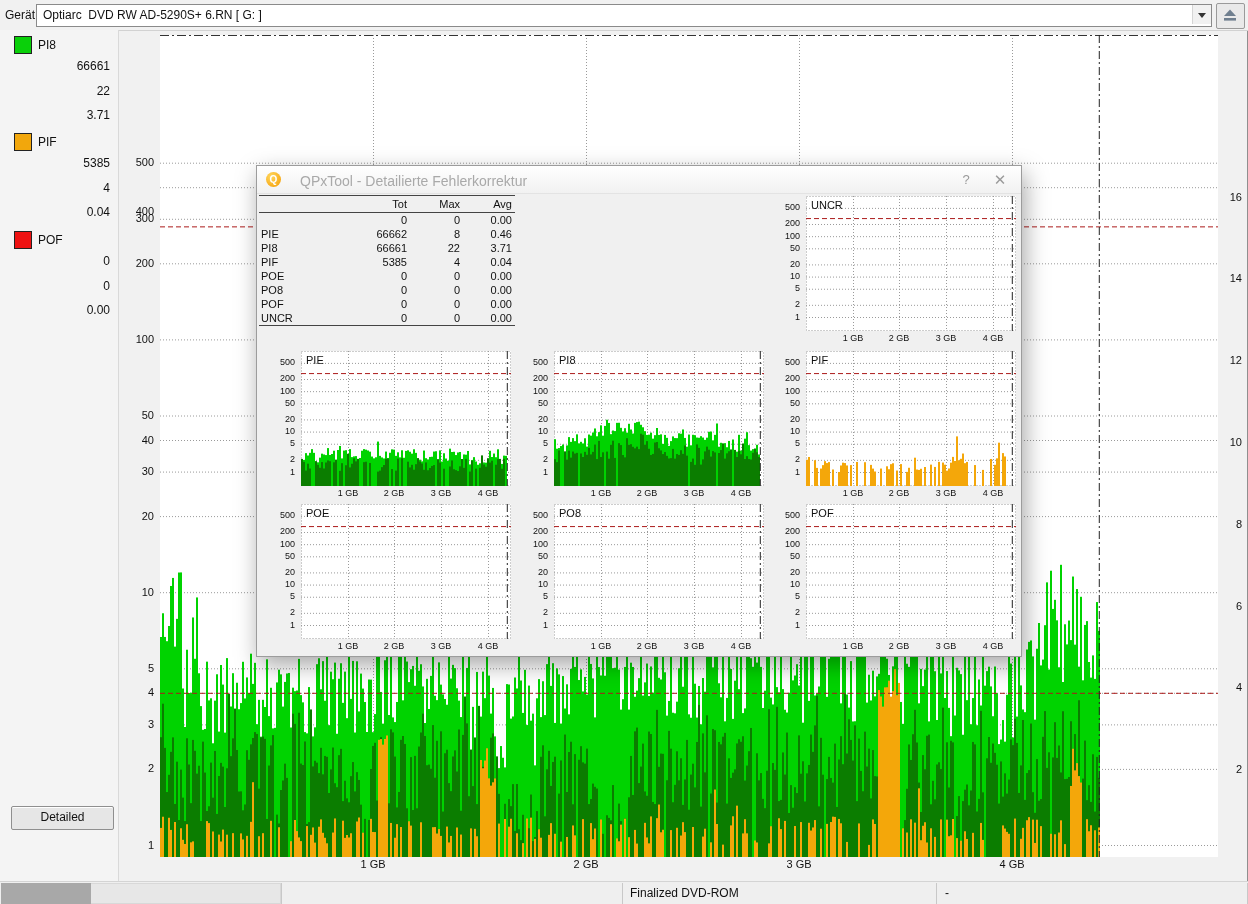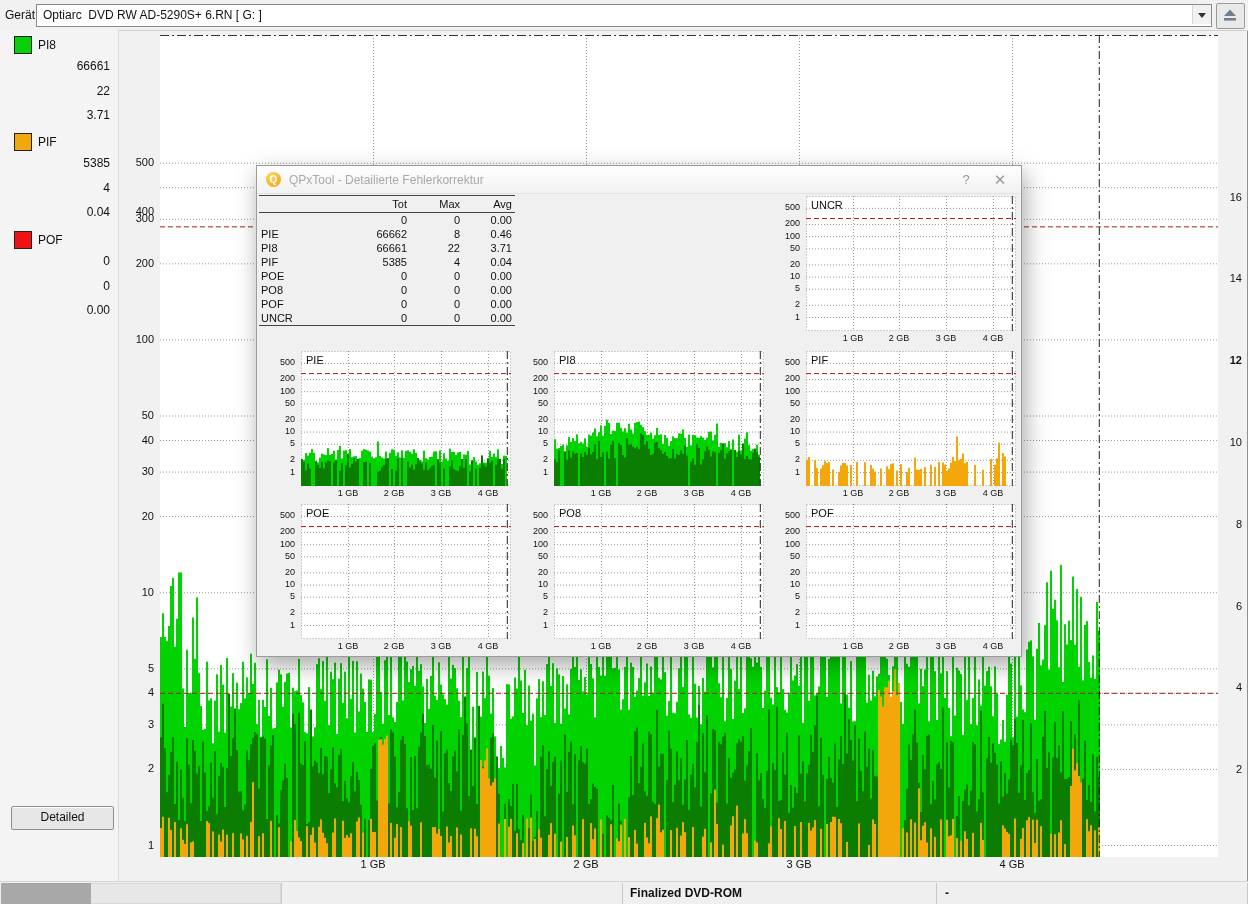--- a/index.html
+++ b/index.html
@@ -31,21 +31,21 @@
   #ylab-main{position:absolute;left:118px;top:35px;width:38px;height:822px;}
   #ylab-main .ylbl{position:absolute;right:2px;width:36px;text-align:right;font-size:11px;}
   #xlab-main{position:absolute;left:160px;top:858px;width:1058px;height:14px;}
   #xlab-main .xlbl{position:absolute;top:0;width:60px;text-align:center;font-size:11px;}
   #rlab-main{position:absolute;left:1222px;top:0;width:22px;height:904px;}
   .rlbl{position:absolute;right:2px;width:20px;text-align:right;font-size:11px;}
   
   .dialog{position:absolute;left:256px;top:165px;width:764px;height:490px;background:#f0f0f0;border:1px solid #9c9c9c;
           box-shadow:3px 8px 22px rgba(0,0,0,.35);z-index:10;}
   .dlg-title{position:absolute;left:0;top:0;width:100%;height:27px;background:linear-gradient(#ffffff,#f1f1f1);border-bottom:1px solid #e3e3e3;cursor:default;}
-  .dlg-title-text{position:absolute;left:32px;top:7px;font-size:12px;color:#a9a9a9;text-align:center;}
+  .dlg-title-text{position:absolute;left:43px;top:7px;font-size:14px;color:#a9a9a9;text-align:center;}
   .qicon{position:absolute;left:9px;top:6px;width:15px;height:15px;border-radius:50%;
          background:radial-gradient(circle at 35% 30%,#ffd75e,#f59b00);color:#fff;font-size:10px;font-weight:bold;text-align:center;line-height:15px;}
   .dlg-help,.dlg-close{position:absolute;top:5px;width:18px;height:18px;text-align:center;color:#9a9a9a;font-size:13px;line-height:18px;cursor:default;}
   .dlg-help{right:46px;}
   .dlg-close{right:12px;font-size:15px;}
   .dlg-table{position:absolute;left:2px;top:29px;width:256px;font-size:11px;}
   .thead{display:grid;grid-template-columns:91px 57px 53px 52px;height:16px;line-height:16px;border-top:1px solid #444;border-bottom:1px solid #444;}
   .thead span{text-align:right;}
   .tbody{border-bottom:1px solid #444;}
   .trow{display:grid;grid-template-columns:91px 57px 53px 52px;height:14px;line-height:14px;}
@@ -54,21 +54,21 @@
   
   .schart{position:absolute;width:240px;height:152px;}
   .schart .plot{position:absolute;left:30px;top:0;}
   .schart .ylab{position:absolute;left:0;top:0;width:27px;height:135px;}
   .schart .ylbl{position:absolute;right:3px;width:24px;text-align:right;font-size:9px;}
   .schart .xlab{position:absolute;left:30px;top:137px;width:210px;height:12px;}
   .schart .xlbl{position:absolute;top:0;width:60px;text-align:center;font-size:9px;}
   .ctitle{position:absolute;left:35px;top:3px;font-size:11px;z-index:3;}
   
   .statusbar{position:absolute;left:0;top:881px;width:1248px;height:23px;background:#efefef;border-top:1px solid #d4d4d4;font-size:12px;}
-  .sb-panel{position:absolute;top:1px;height:21px;line-height:21px;border-right:1px solid #c8c8c8;font-weight:bold;}
+  .sb-panel{position:absolute;top:1px;height:21px;line-height:21px;border-right:1px solid #c8c8c8;}
   .sb1{left:1px;width:280px;background:#e7e7e7;box-shadow:inset 0 0 0 1px #d8d8d8;}
   .sb-progress{position:absolute;left:0;top:0;width:90px;height:21px;background:#a8a8a8;}
   .sb2{left:281px;width:341px;}
   .sb3{left:622px;width:315px;padding-left:8px;box-sizing:border-box;}
   .sb4{left:937px;width:311px;padding-left:8px;box-sizing:border-box;}
 </style>
 </head>
 <body>
 
 <div id="app">
@@ -1294,21 +1294,21 @@
     </svg>
   <div id="xlab-main">
       <div class="xlbl tick" style="left: 183px;">1 GB</div>
       <div class="xlbl tick" style="left: 396px;">2 GB</div>
       <div class="xlbl tick" style="left: 609px;">3 GB</div>
       <div class="xlbl tick" style="left: 822px;">4 GB</div>
     </div>
   <div id="rlab-main">
       <div class="rlbl" style="top: 191px;">16</div>
       <div class="rlbl" style="top: 272px;">14</div>
-      <div class="rlbl" style="top: 354px; font-weight: bold;">12</div>
+      <div class="rlbl" style="top: 354px;">12</div>
       <div class="rlbl" style="top: 436px;">10</div>
       <div class="rlbl" style="top: 518px;">8</div>
       <div class="rlbl" style="top: 600px;">6</div>
       <div class="rlbl" style="top: 681px;">4</div>
       <div class="rlbl" style="top: 763px;">2</div>
     </div>
 
   <div class="dialog">
     <div class="dlg-title">
       <span class="qicon">Q</span>

